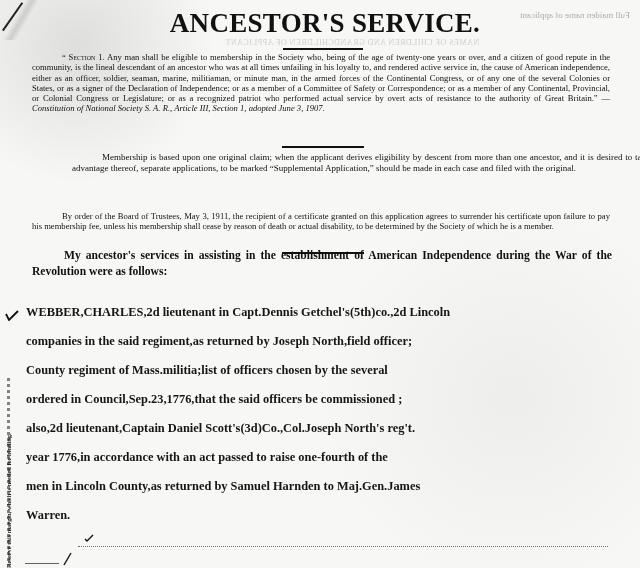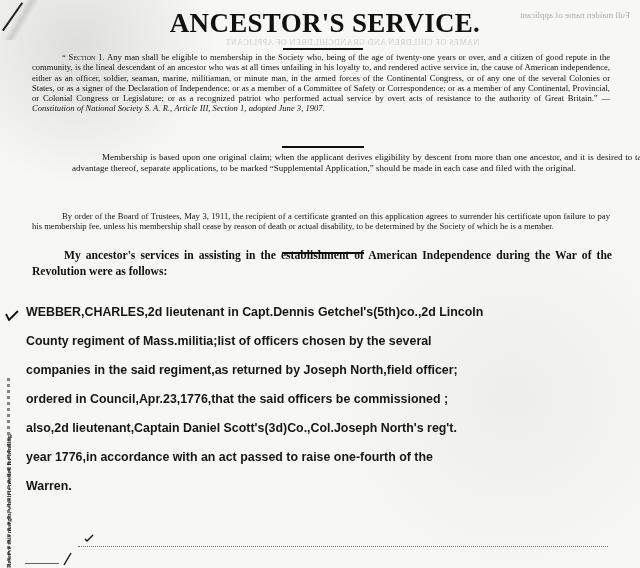--- a/index.html
+++ b/index.html
@@ -99,21 +99,21 @@
       font-size: 11.6px;
       line-height: 15.5px;
       font-weight: bold;
       text-align: justify;
     }
     .typed {
       position: absolute;
       left: 26px;
       top: 305px;
       width: 610px;
-      font-family: Liberation Sans, sans-serif;
+      font-family: Liberation Serif, serif;
       font-size: 12.4px;
       font-weight: bold;
       color: #161616;
     }
     .typed .line {
       height: 29px;
       white-space: pre;
       display: block;
     }
     .check-icon {
@@ -200,25 +200,26 @@
   <div class="p5">
     <span style="display:inline-block;width:32px;"></span><span>My ancestor's services in assisting in the establishment of American Independence during the War of the Revolution were as follows:</span>
   </div>
 
   <svg class="check-icon" viewBox="0 0 14 12">
     <path d="M1 5 L4 11 L13 2" stroke="#111" stroke-width="1.8" fill="none"></path>
   </svg>
 
   <div class="typed">
     <span class="line">WEBBER,CHARLES,2d lieutenant in Capt.Dennis Getchel's(5th)co.,2d Lincoln</span>
+    <span class="line">companies in the said regiment,as returned by Joseph North,field officer;</span>
     <span class="line">County regiment of Mass.militia;list of officers chosen by the several</span>
-    <span class="line">companies in the said regiment,as returned by Joseph North,field officer;</span>
-    <span class="line">ordered in Council,Apr.23,1776,that the said officers be commissioned ;</span>
+    <span class="line">ordered in Council,Sep.23,1776,that the said officers be commissioned ;</span>
     <span class="line">also,2d lieutenant,Captain Daniel Scott's(3d)Co.,Col.Joseph North's reg't.</span>
     <span class="line">year 1776,in accordance with an act passed to raise one-fourth of the</span>
+    <span class="line">men in Lincoln County,as returned by Samuel Harnden to Maj.Gen.James</span>
     <span class="line">Warren.</span>
   </div>
 
   <svg class="check-small" viewBox="0 0 10 8">
     <path d="M1 5 L3 7 L9 1" stroke="#111" stroke-width="1.4" fill="none"></path>
   </svg>
 
   <div class="dotted-line"></div>
 
   <div class="bottom-short"></div>

